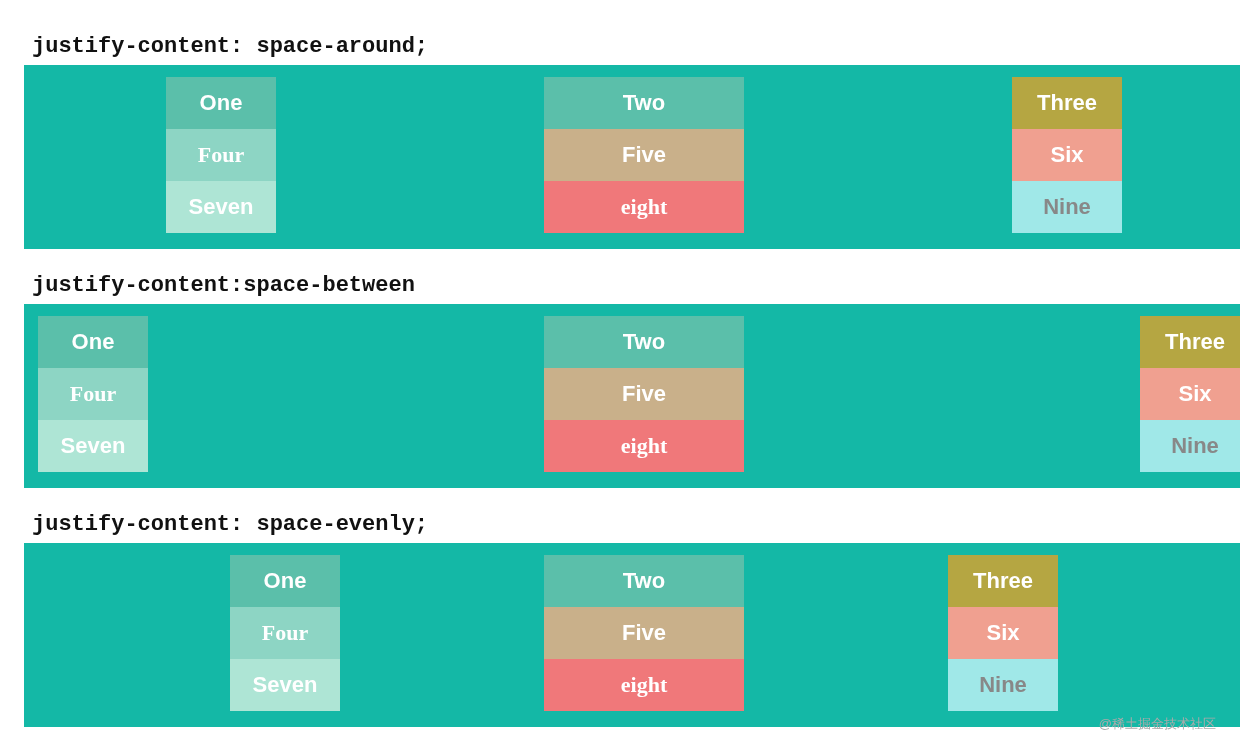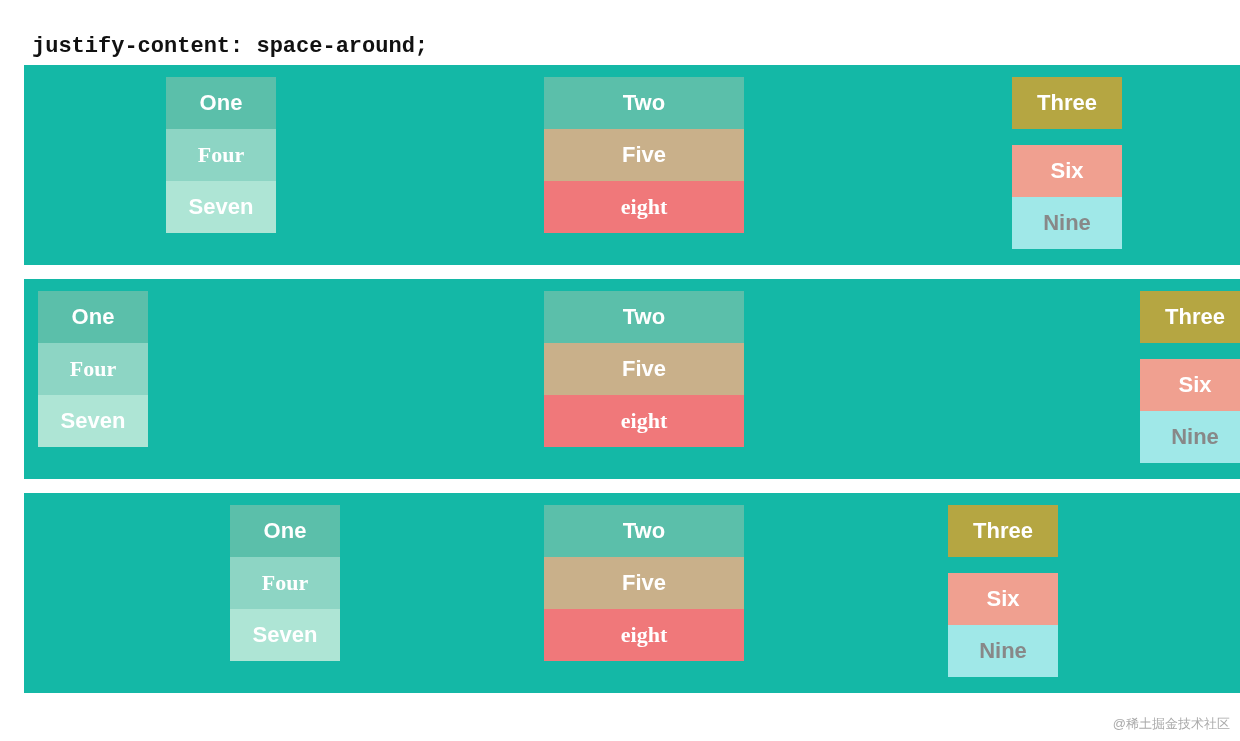--- a/index.html
+++ b/index.html
@@ -52,33 +52,33 @@
       min-width: 110px;
     }
 
     
     .color-teal       { background: #5bbfaa; }
     .color-teal-light { background: #8dd5c4; font-family: Liberation Serif, serif; }
     .color-teal-pale  { background: #aee5d5; }
     .color-tan        { background: #c9b08a; }
     .color-salmon     { background: #f0787a; font-family: Liberation Serif, serif; }
     .color-olive      { background: #b5a642; }
-    .color-peach      { background: #f0a090; margin-top: 16px; }
+    .color-peach      { background: #f0a090; }
     .color-cyan       { background: #a0e8e8; color: #888; }
 
     
     .col-group {
       display: flex;
       flex-direction: column;
     }
 
     .watermark {
       position: absolute;
       bottom: 8px;
-      right: 10px;
+      right: 24px;
       font-size: 13px;
       color: #aaa;
     }
 
     
     .section {
       margin-bottom: 2px;
     }
   </style>
 </head>
@@ -99,39 +99,41 @@
           <div class="flex-item color-salmon" style="width: 200px; min-width: 200px;">eight</div>
         </div>
         <div class="col-group">
           <div class="flex-item color-olive" style="width: 110px; min-width: 110px;">Three</div>
           <div class="flex-item color-peach" style="width: 110px; min-width: 110px;">Six</div>
           <div class="flex-item color-cyan" style="width: 110px; min-width: 110px;">Nine</div>
         </div>
       </div>
     </div>
     <div class="section">
+      <div class="section-title">justify-content:space-between</div>
       <div class="flex-demo space-between">
         <div class="col-group">
           <div class="flex-item color-teal" style="width: 110px; min-width: 110px;">One</div>
           <div class="flex-item color-teal-light" style="width: 110px; min-width: 110px;">Four</div>
           <div class="flex-item color-teal-pale" style="width: 110px; min-width: 110px;">Seven</div>
         </div>
         <div class="col-group">
           <div class="flex-item color-teal" style="width: 200px; min-width: 200px;">Two</div>
           <div class="flex-item color-tan" style="width: 200px; min-width: 200px;">Five</div>
           <div class="flex-item color-salmon" style="width: 200px; min-width: 200px;">eight</div>
         </div>
         <div class="col-group">
           <div class="flex-item color-olive" style="width: 110px; min-width: 110px;">Three</div>
           <div class="flex-item color-peach" style="width: 110px; min-width: 110px;">Six</div>
           <div class="flex-item color-cyan" style="width: 110px; min-width: 110px;">Nine</div>
         </div>
       </div>
     </div>
     <div class="section">
+      <div class="section-title">justify-content: space-evenly;</div>
       <div class="flex-demo space-evenly">
         <div class="col-group">
           <div class="flex-item color-teal" style="width: 110px; min-width: 110px;">One</div>
           <div class="flex-item color-teal-light" style="width: 110px; min-width: 110px;">Four</div>
           <div class="flex-item color-teal-pale" style="width: 110px; min-width: 110px;">Seven</div>
         </div>
         <div class="col-group">
           <div class="flex-item color-teal" style="width: 200px; min-width: 200px;">Two</div>
           <div class="flex-item color-tan" style="width: 200px; min-width: 200px;">Five</div>
           <div class="flex-item color-salmon" style="width: 200px; min-width: 200px;">eight</div>

